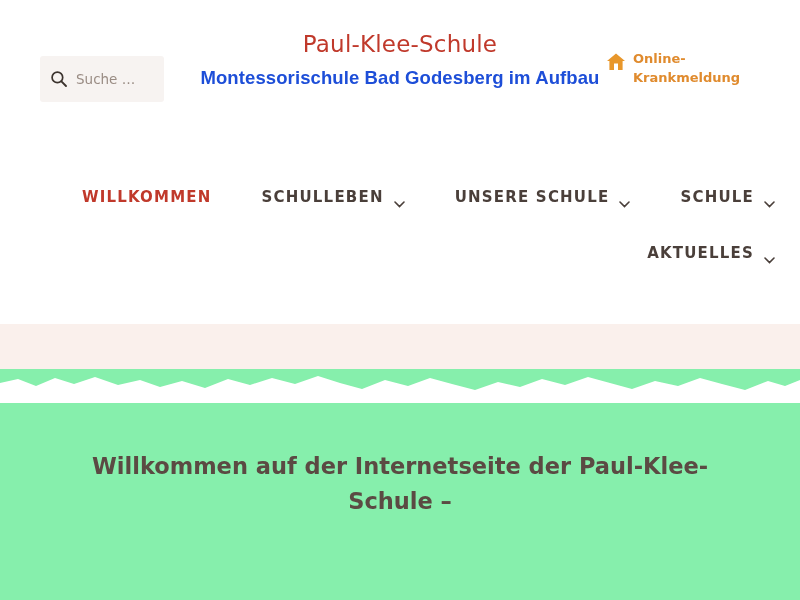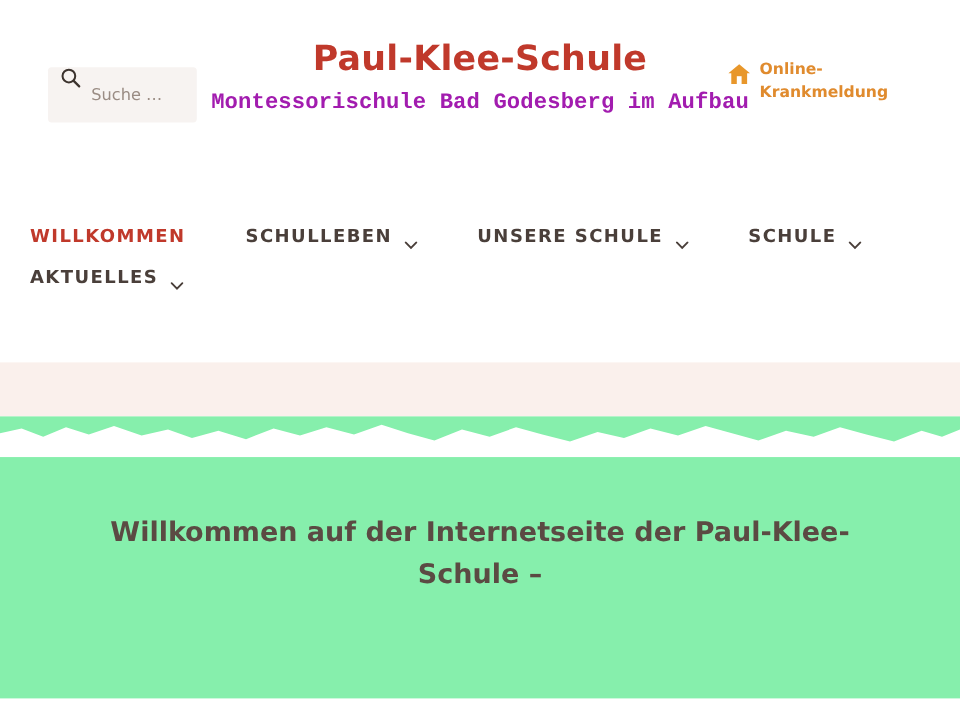--- a/index.html
+++ b/index.html
@@ -31,20 +31,21 @@
 
   .search-box {
     position: absolute;
     left: 40px;
     top: 56px;
     width: 124px;
     height: 46px;
     background: #f7f3f1;
     border-radius: 3px;
     display: flex;
+    align-items: center;
     padding: 0 10px;
     box-sizing: border-box;
   }
   .search-icon {
     width: 18px;
     height: 18px;
     flex: 0 0 18px;
     margin-right: 8px;
     position: relative;
   }
@@ -63,32 +64,32 @@
 
   .brand {
     position: absolute;
     left: 0;
     right: 0;
     top: 30px;
     text-align: center;
   }
   .brand-title {
     font-family: "DejaVu Sans", sans-serif;
-    font-size: 29px;
-    font-weight: bold;
+    font-size: 23px;
+    font-weight: normal;
     color: #c0392b;
     letter-spacing: 0.2px;
     line-height: 1.3;
   }
   .brand-sub {
     margin-top: 6px;
-    font-family: Liberation Mono, monospace;
+    font-family: Liberation Sans, sans-serif;
     font-size: 18.5px;
     font-weight: bold;
-    color: #a21caf;
+    color: #1d4ed8;
     letter-spacing: 0.1px;
     line-height: 1.3;
   }
 
   .krankmeldung {
     position: absolute;
     right: 84px;
     top: 50px;
     width: 110px;
     display: flex;
@@ -111,21 +112,21 @@
 
   
   .nav {
     position: relative;
     padding-top: 30px;
     padding-bottom: 10px;
     background: #ffffff;
   }
   .nav-row {
     display: flex;
-    justify-content: flex-start;
+    justify-content: flex-end;
     align-items: center;
     gap: 0px;
     flex-wrap: wrap;
   }
   .nav-item {
     display: flex;
     align-items: center;
     gap: 10px;
     padding: 6px 25px;
     font-family: "DejaVu Sans", sans-serif;
@@ -248,21 +249,21 @@
       <div class="nav-item">
         <span>SCHULE</span>
         <span class="chevron">
           <svg width="11" height="7" viewBox="0 0 11 7">
               <path d="M1 1 L5.5 5.6 L10 1" fill="none" stroke="#4a3f3a" stroke-width="1.6" stroke-linecap="round"></path>
             </svg>
         </span>
       </div>
     </div>
 
-    <div class="nav-row" style="margin-top:4px;">
+    <div class="nav-row" style="margin-top:26px;">
       <div class="nav-item">
         <span>AKTUELLES</span>
         <span class="chevron">
           <svg width="11" height="7" viewBox="0 0 11 7">
               <path d="M1 1 L5.5 5.6 L10 1" fill="none" stroke="#4a3f3a" stroke-width="1.6" stroke-linecap="round"></path>
             </svg>
         </span>
       </div>
     </div>
   </div>

